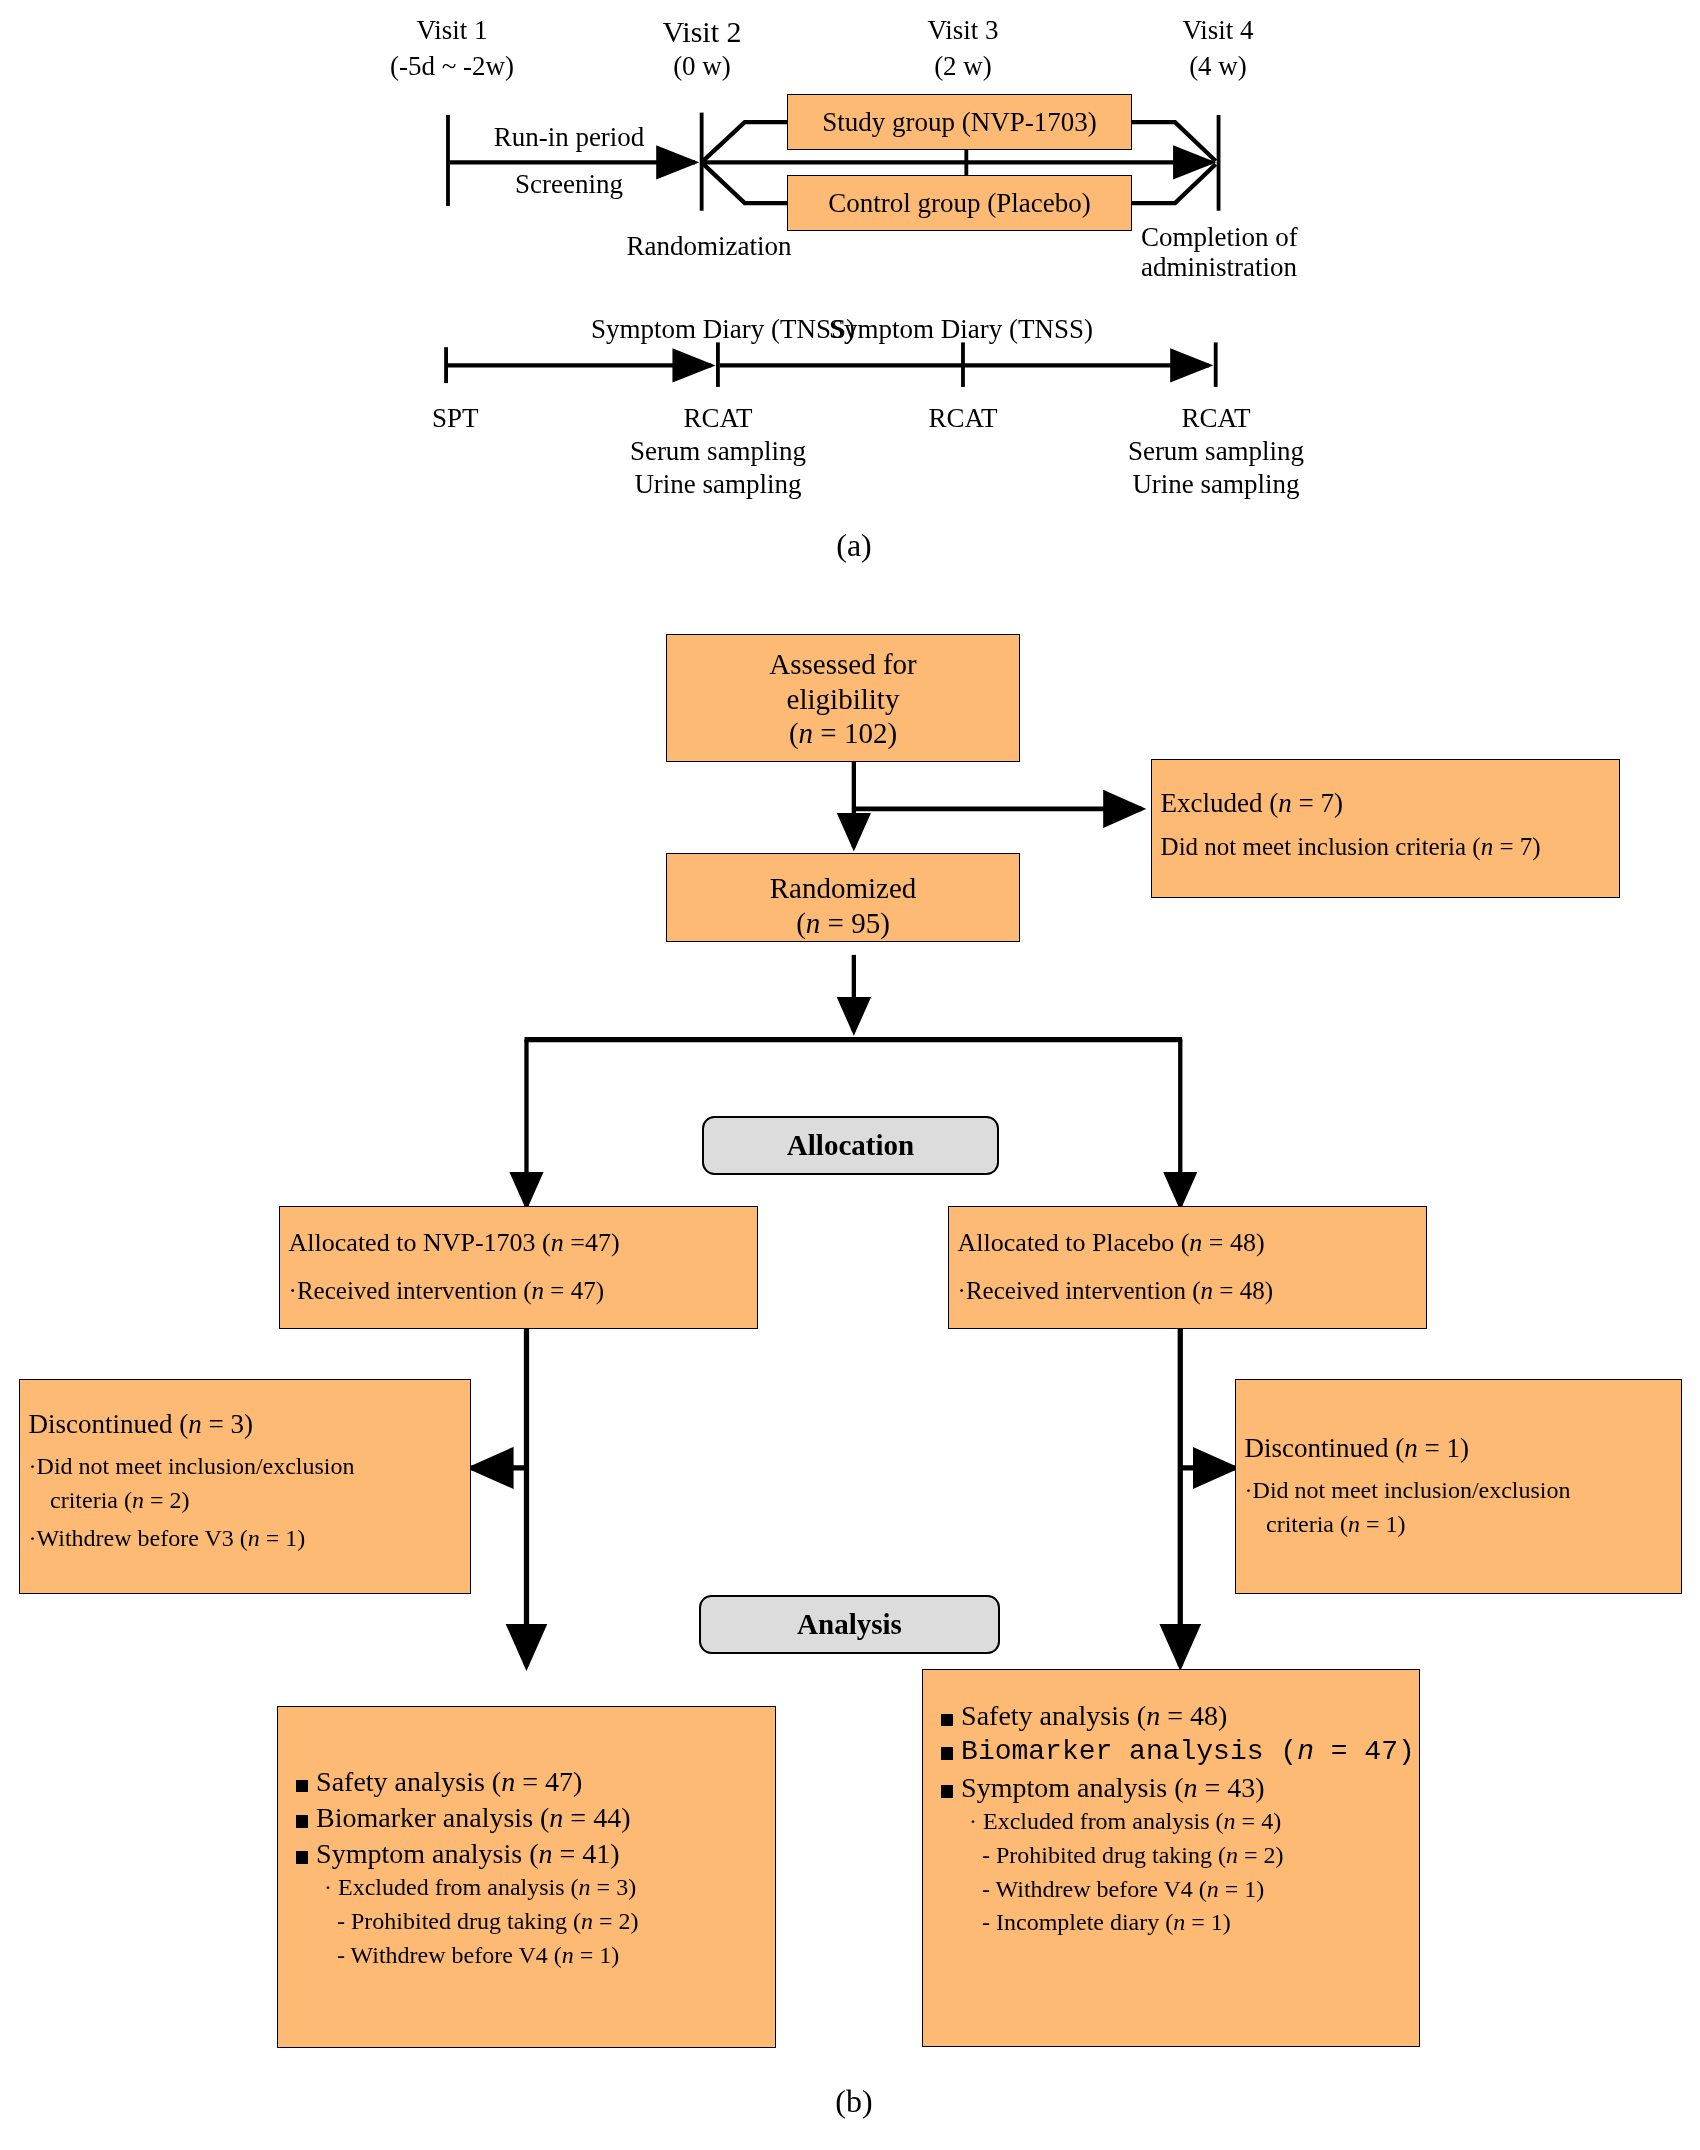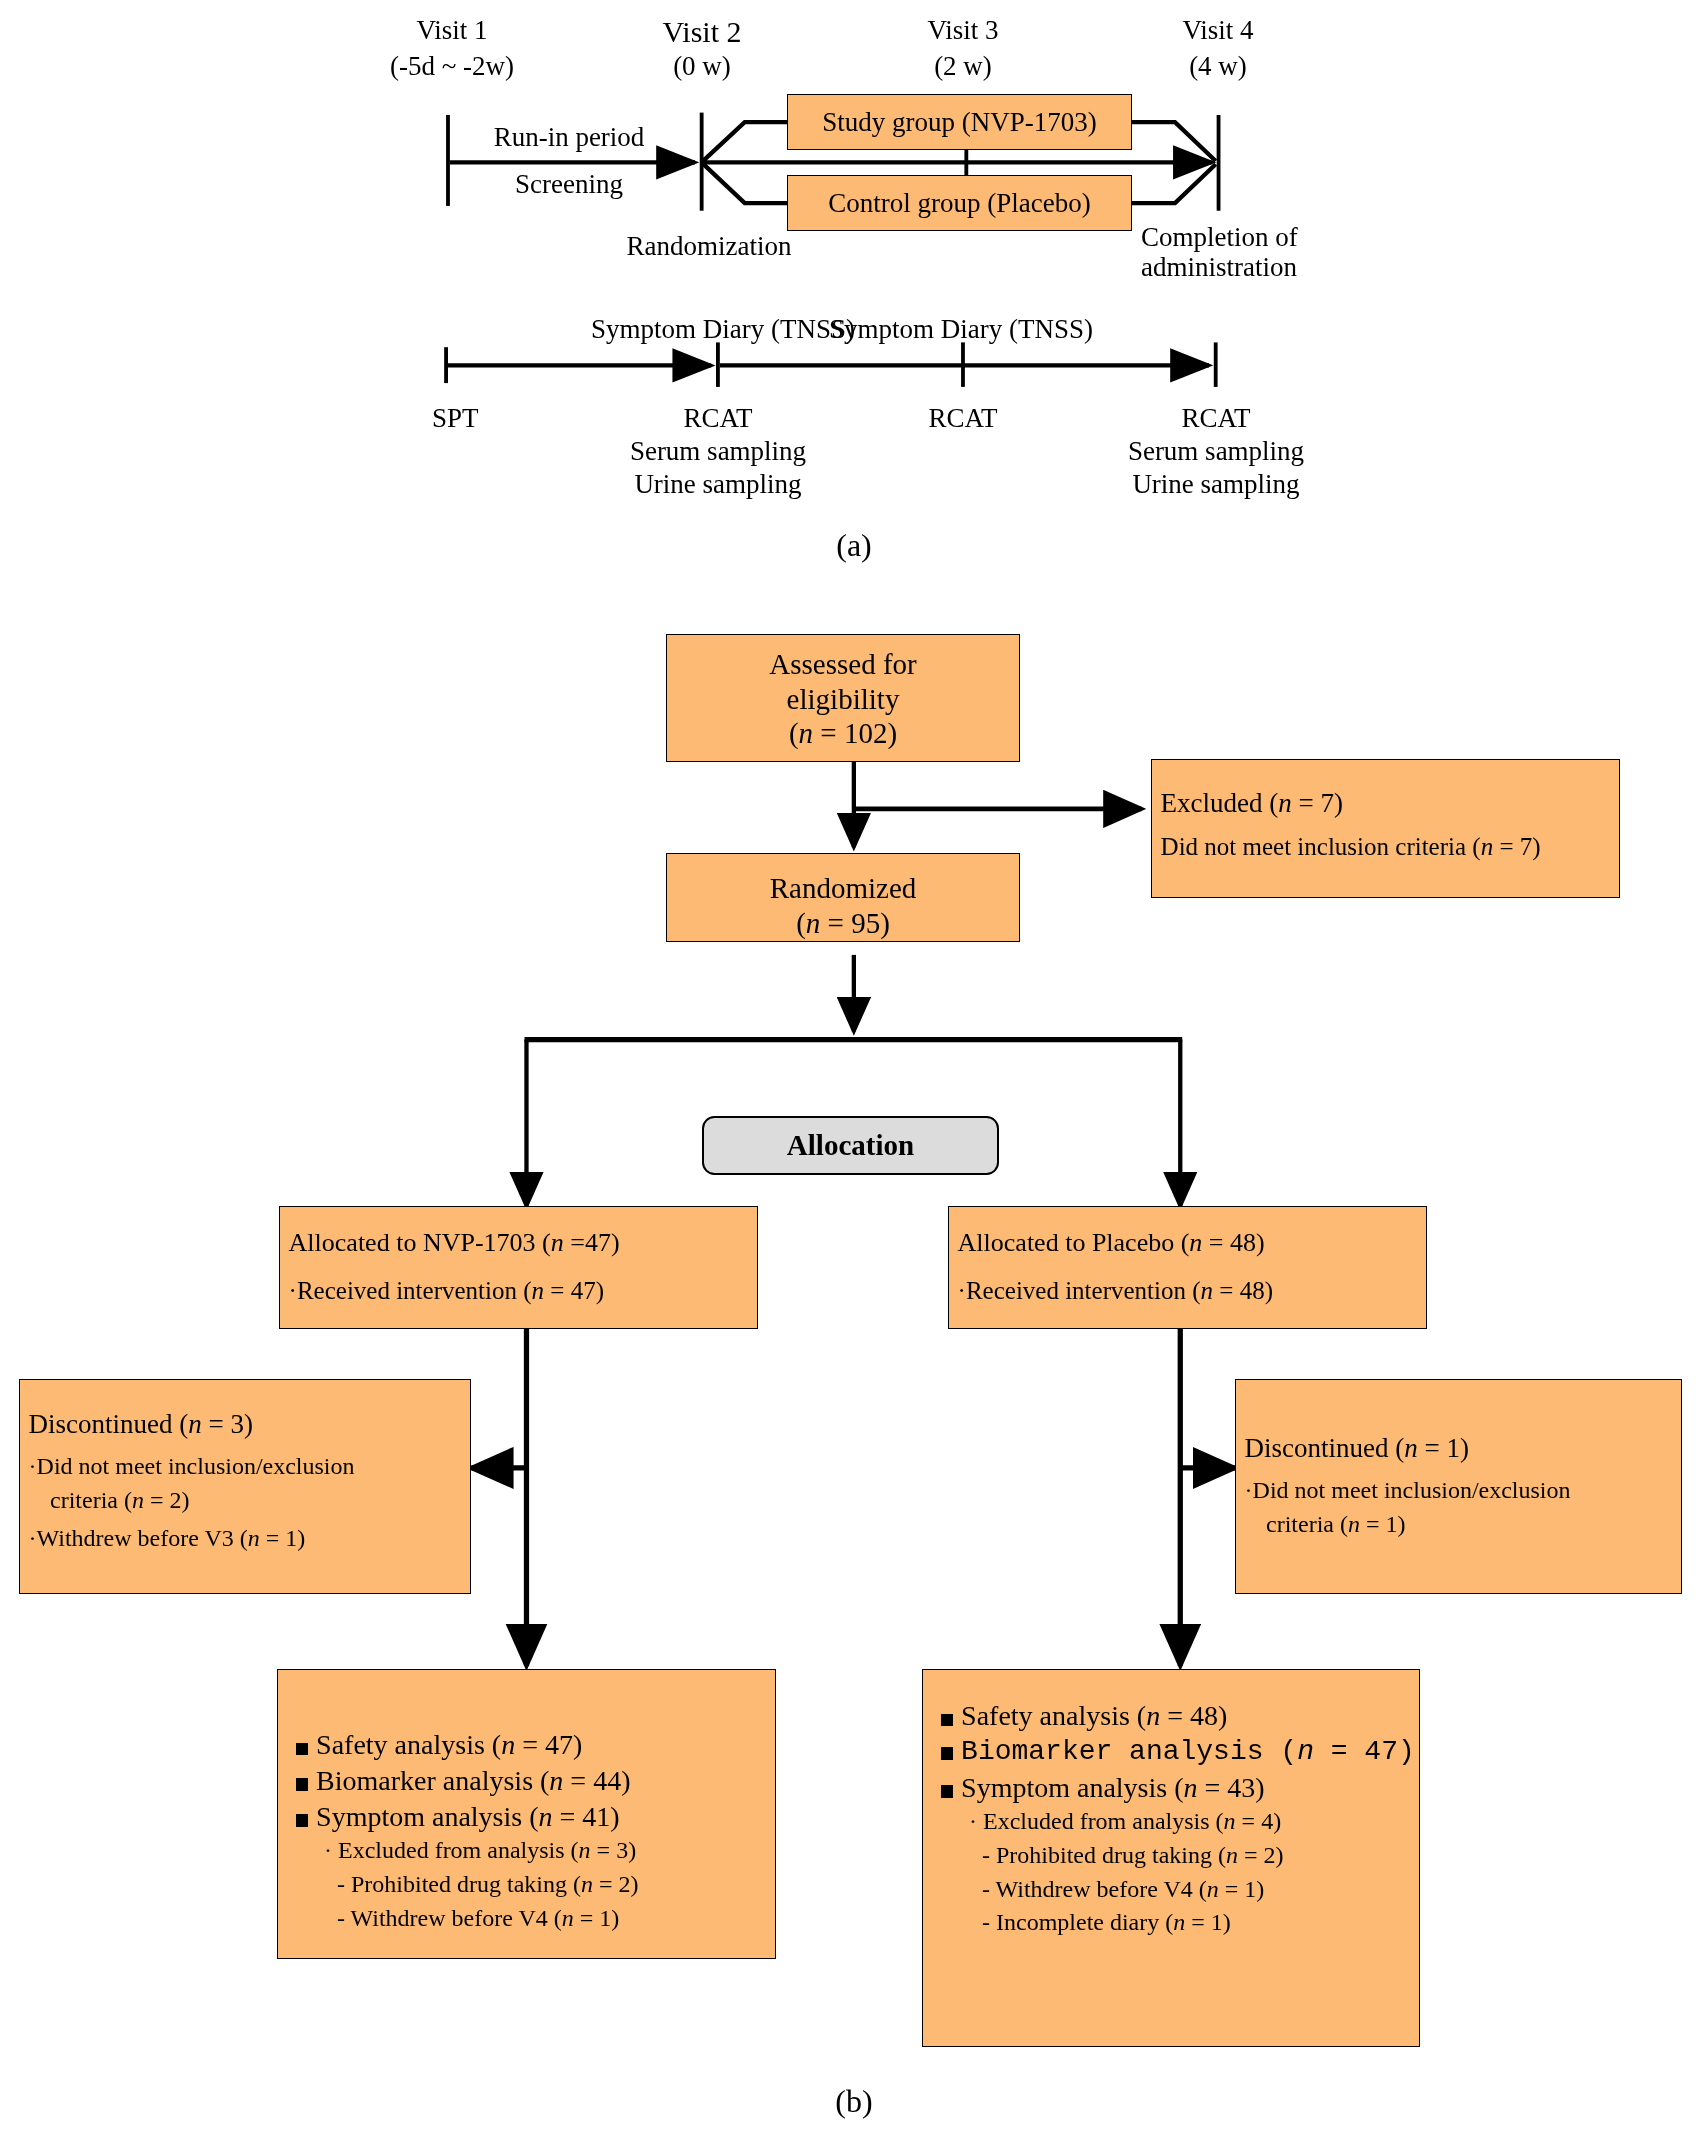--- a/index.html
+++ b/index.html
@@ -261,22 +261,25 @@
     <div class="box" style="left:1235px; top:1379px; width:447px; height:215px;">
       <div class="box-inner" style="top:53px; text-align:left; font-size:27px;">
         <span>Discontinued (</span><span class="it">n</span><span> = 1)</span>
       </div>
       <div class="box-inner" style="top:97px; text-align:left; font-size:24px;">·Did not meet inclusion/exclusion</div>
       <div class="box-inner" style="top:131px; text-align:left; font-size:24px; padding-left:30px;">
         <span>criteria (</span><span class="it">n</span><span> = 1)</span>
       </div>
     </div>
 
-
-    <div class="box" style="left:277px; top:1669px; width:499px; height:290px;padding-left:32px;">
+    <div class="stage-badge" style="left:699px; top:1595px; width:301px; height:59px; font-size:29px;">
+      <span>Analysis</span>
+    </div>
+
+    <div class="box" style="left:277px; top:1706px; width:499px; height:342px;padding-left:32px;">
       <div id="analysis-left-list" class="abs" style="left:18px; top:57px; right:9.6px;">
           <div style="white-space: nowrap; margin-left: 0px; font-size: 28px; line-height: 1.28;"><span class="sq"></span><span>Safety analysis (</span><span class="it">n</span><span> = 47)</span></div>
           <div style="white-space: nowrap; margin-left: 0px; font-size: 28px; line-height: 1.28;"><span class="sq"></span><span>Biomarker analysis (</span><span class="it">n</span><span> = 44)</span></div>
           <div style="white-space: nowrap; margin-left: 0px; font-size: 28px; line-height: 1.28;"><span class="sq"></span><span>Symptom analysis (</span><span class="it">n</span><span> = 41)</span></div>
           <div style="white-space: nowrap; margin-left: 28px; font-size: 24px; line-height: 1.4;"><span>· </span><span>Excluded  from analysis (</span><span class="it">n</span><span> = 3)</span></div>
           <div style="white-space: nowrap; margin-left: 41px; font-size: 24px; line-height: 1.4;"><span>- </span><span>Prohibited drug taking (</span><span class="it">n</span><span> = 2)</span></div>
           <div style="white-space: nowrap; margin-left: 41px; font-size: 24px; line-height: 1.4;"><span>- </span><span>Withdrew before V4 (</span><span class="it">n</span><span> = 1)</span></div>
         </div>
     </div>
 

